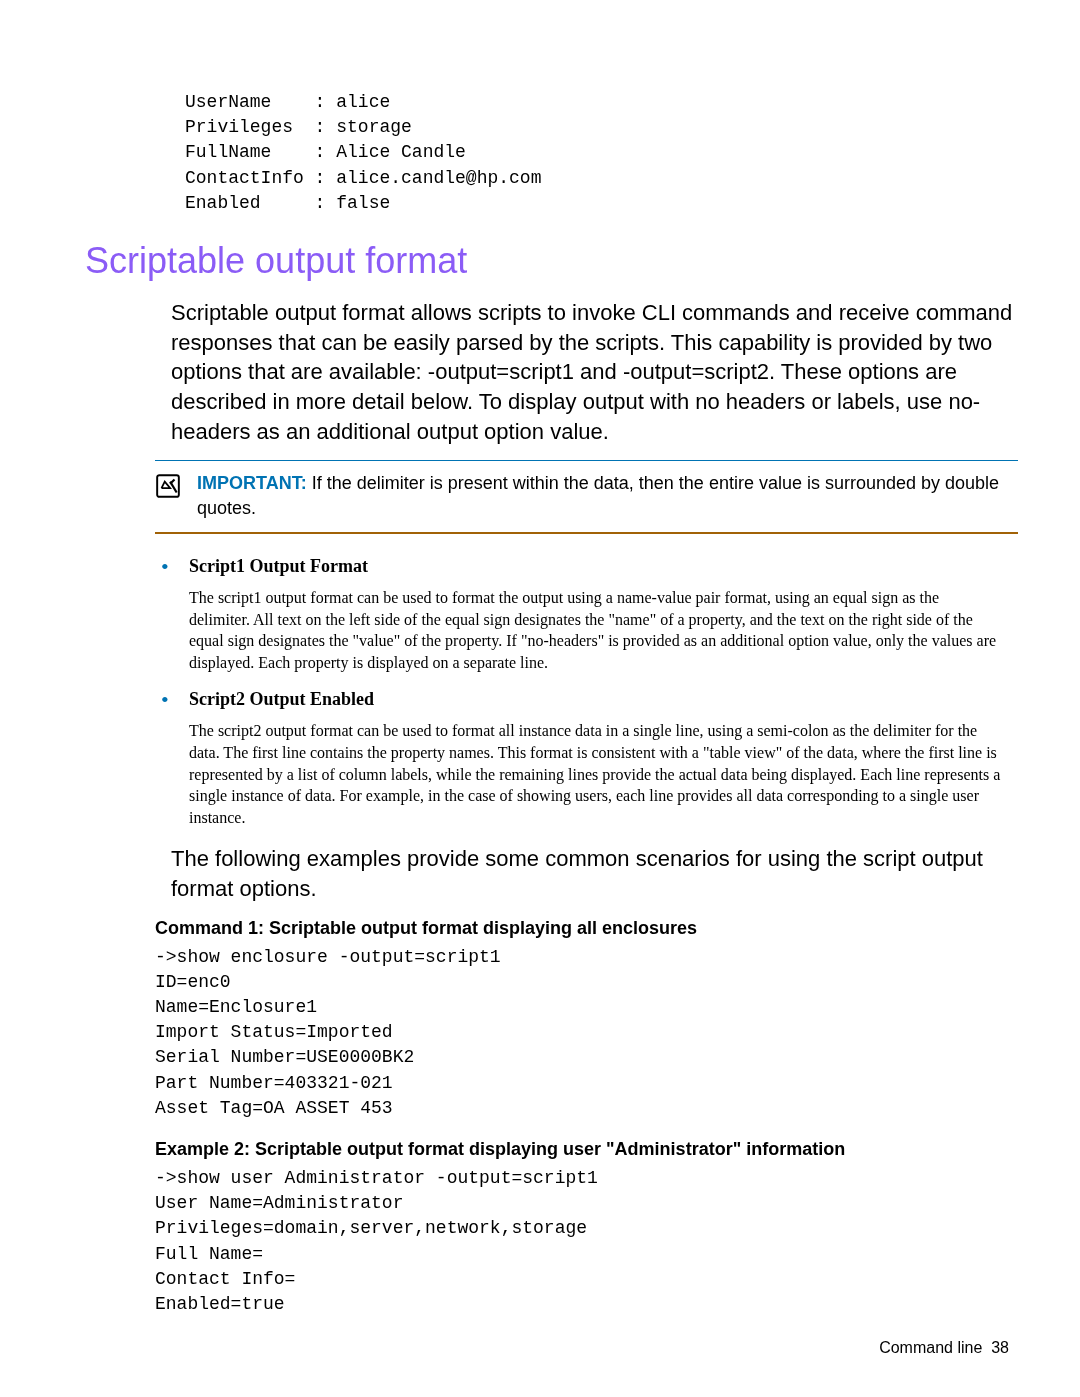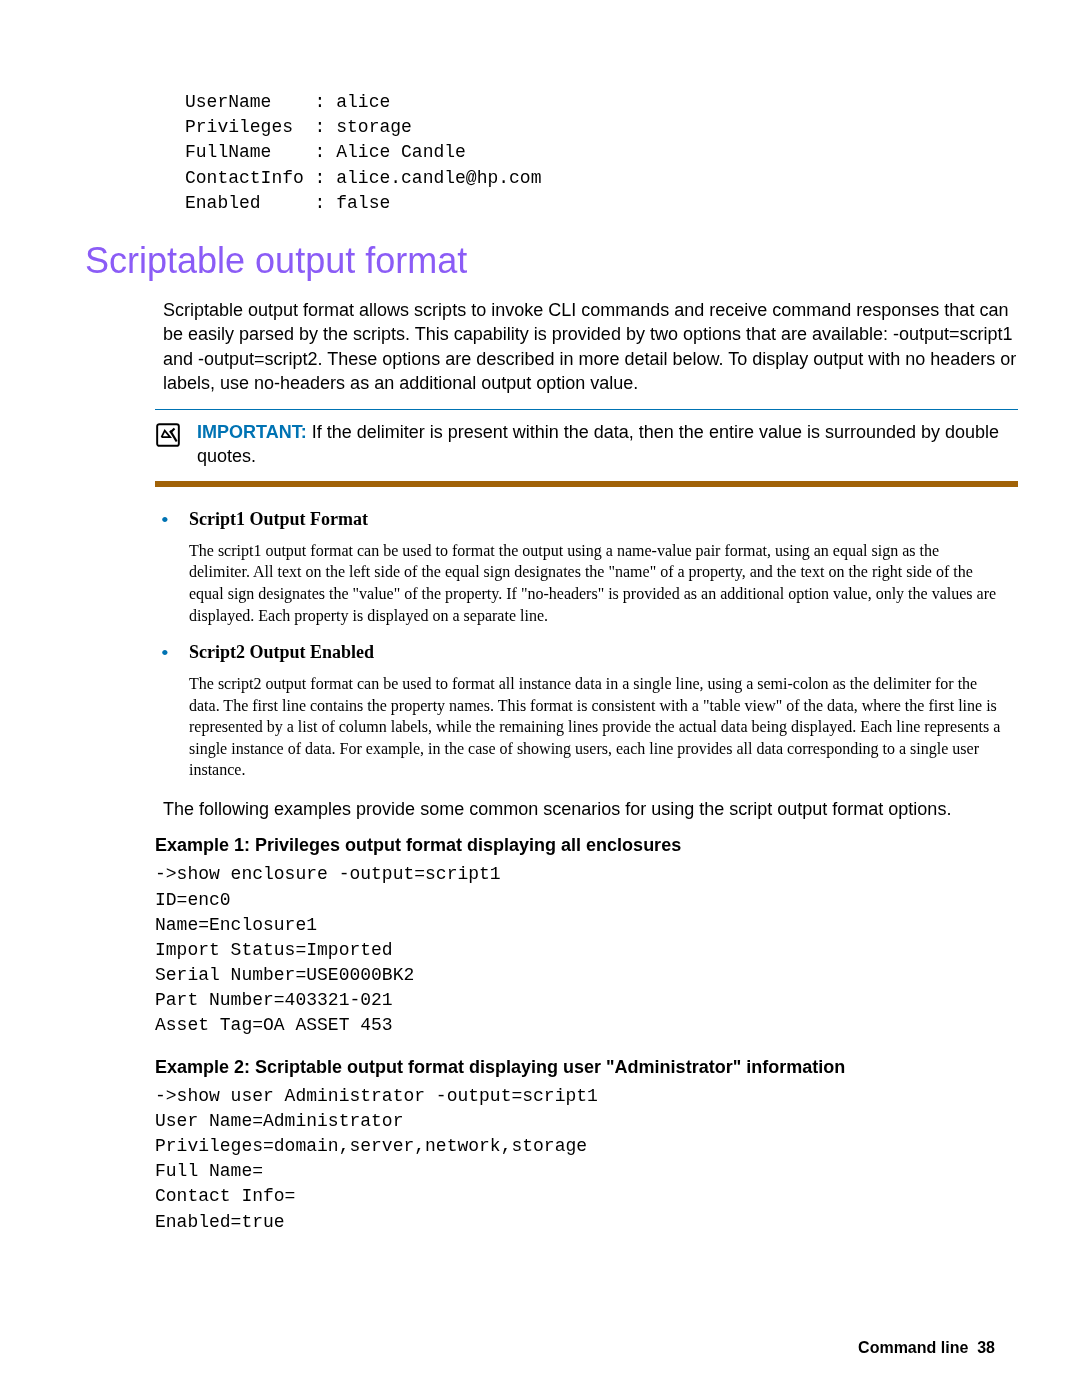--- a/index.html
+++ b/index.html
@@ -30,27 +30,27 @@
     font-family: Arial, Helvetica, sans-serif;
     font-weight: 300;
     font-size: 36px;
     color: #8b5cf6;
     margin: 10px 0 16px 0;
   }
   .body-indent {
     margin-left: 70px;
   }
   p.para {
-    font-size: 18px;
+    font-size: 22px;
     line-height: 1.35;
-    margin: 0 0 14px 8px;
+    margin: 0 0 14px 16px;
   }
   .important-box {
     border-top: 1px solid #0073B3;
-    border-bottom: 6px solid #a16207;
+    border-bottom: 2px solid #a16207;
     padding: 10px 0 12px 0;
     margin-bottom: 22px;
     display: flex;
     align-items: flex-start;
     gap: 16px;
   }
   .important-icon {
     flex: 0 0 auto;
     width: 26px;
     height: 26px;
@@ -100,23 +100,22 @@
   .example-code {
     font-family: "Courier New", Courier, monospace;
     font-size: 18px;
     line-height: 1.4;
     white-space: pre;
     margin-bottom: 18px;
   }
   .footer {
     position: absolute;
     bottom: 40px;
-    right: 85px;
+    right: 71px;
     font-size: 16px;
-    font-weight: bold;
   }
 </style>
 </head>
 <body>
 
 <div class="page">
 
   <div class="code-block">UserName    : alice
 Privileges  : storage
 FullName    : Alice Candle
@@ -149,21 +148,21 @@
         <div class="bullet-body">The script1 output format can be used to format the output using a name-value pair format, using an equal sign as the delimiter. All text on the left side of the equal sign designates the "name" of a property, and the text on the right side of the equal sign designates the "value" of the property. If "no-headers" is provided as an additional option value, only the values are displayed. Each property is displayed on a separate line.</div>
       </li>
       <li>
         <div class="bullet-title">Script2 Output Enabled</div>
         <div class="bullet-body">The script2 output format can be used to format all instance data in a single line, using a semi-colon as the delimiter for the data. The first line contains the property names. This format is consistent with a "table view" of the data, where the first line is represented by a list of column labels, while the remaining lines provide the actual data being displayed. Each line represents a single instance of data. For example, in the case of showing users, each line provides all data corresponding to a single user instance.</div>
       </li>
     </ul>
 
     <p class="para">The following examples provide some common scenarios for using the script output format options.</p>
 
-    <div class="example-title">Example 1: Privileges output format displaying all enclosures</div>
+    <div class="example-title">Command 1: Scriptable output format displaying all enclosures</div>
     <div class="example-code">-&gt;show enclosure -output=script1
 ID=enc0
 Name=Enclosure1
 Import Status=Imported
 Serial Number=USE0000BK2
 Part Number=403321-021
 Asset Tag=OA ASSET 453</div>
 
     <div class="example-title">Example 2: Scriptable output format displaying user "Administrator" information</div>
     <div class="example-code">-&gt;show user Administrator -output=script1

